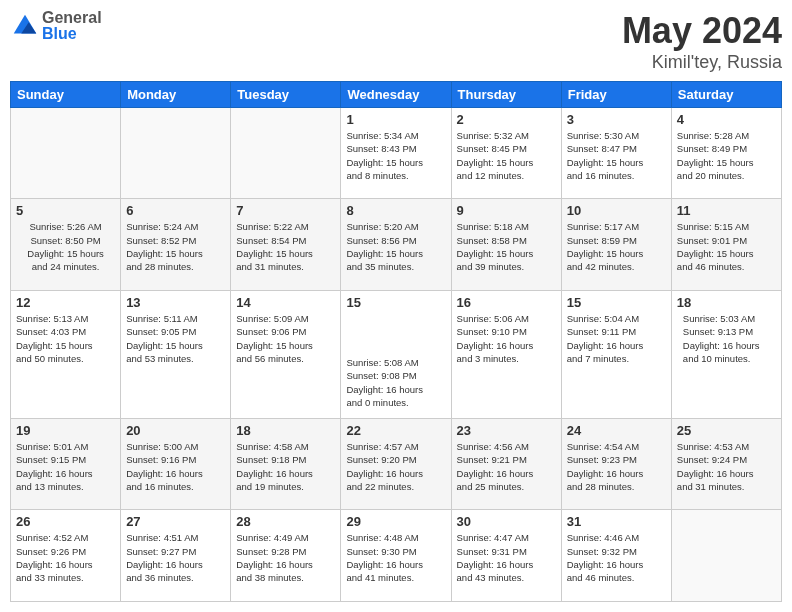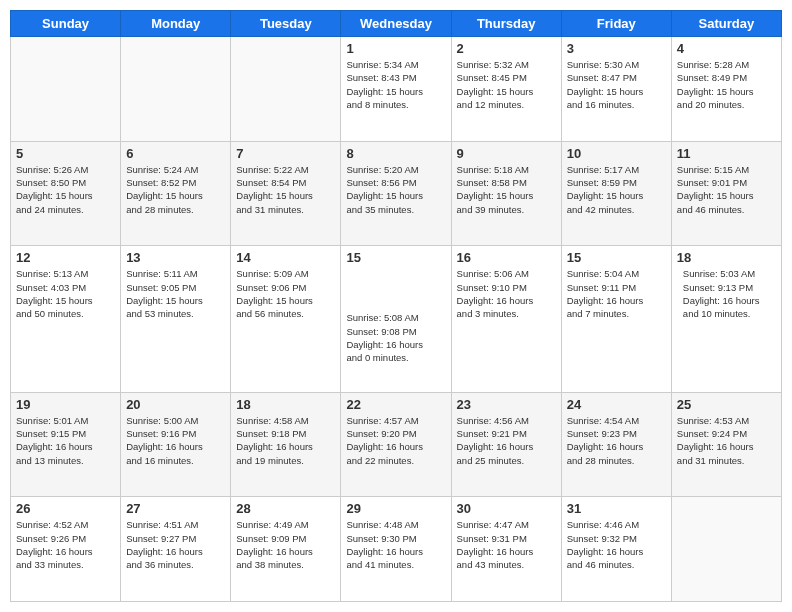--- a/index.html
+++ b/index.html
@@ -64,21 +64,21 @@
     .calendar {
       flex: 1;
       border: 1px solid #ccc;
       border-collapse: collapse;
       width: 100%;
       table-layout: fixed;
     }
     .calendar th {
       background-color: #1a73e8;
       color: white;
-      text-align: center;
+      text-align: left;
       padding: 5px 6px;
       font-size: 13px;
       border: 1px solid #1565c0;
     }
     .calendar td {
       border: 1px solid #ccc;
       vertical-align: top;
       padding: 4px 5px;
       font-size: 10px;
       color: #333;
@@ -99,20 +99,36 @@
       color: #333;
     }
     .row-shade {
       background-color: #f5f5f5;
     }
   </style>
 </head>
 <body>
 
 <div class="page">
+  <div class="header">
+    <div class="logo">
+      <svg class="logo-icon" viewBox="0 0 40 40" xmlns="http://www.w3.org/2000/svg">
+        <polygon points="5,30 20,5 35,30" fill="#1a73e8"></polygon>
+        <polygon points="15,30 25,15 35,30" fill="#0d47a1"></polygon>
+      </svg>
+      <div class="logo-wrapper">
+        <span class="logo-general">General</span>
+        <span class="logo-blue-text">Blue</span>
+      </div>
+    </div>
+    <div class="title-section">
+      <div class="main-title">May 2024</div>
+      <div class="subtitle">Kimil'tey, Russia</div>
+    </div>
+  </div>
 
   <table class="calendar">
     <thead>
       <tr>
         <th>Sunday</th>
         <th>Monday</th>
         <th>Tuesday</th>
         <th>Wednesday</th>
         <th>Thursday</th>
         <th>Friday</th>
@@ -149,21 +165,21 @@
             <div class="day-number">4</div>
             <div class="day-info" style="white-space: pre-line;">Sunrise: 5:28 AM
 Sunset: 8:49 PM
 Daylight: 15 hours
 and 20 minutes.</div>
           </td>
         </tr>
         <tr class="row-shade">
           <td>
             <div class="day-number">5</div>
-            <div class="day-info" style="white-space: pre-line;">Sunrise: 5:26 AM
+            <div class="day-info" style="white-space: pre-line; text-align: center;">Sunrise: 5:26 AM
 Sunset: 8:50 PM
 Daylight: 15 hours
 and 24 minutes.</div>
           </td>
           <td>
             <div class="day-number">6</div>
             <div class="day-info" style="white-space: pre-line;">Sunrise: 5:24 AM
 Sunset: 8:52 PM
 Daylight: 15 hours
 and 28 minutes.</div>
@@ -317,21 +333,21 @@
           <td>
             <div class="day-number">27</div>
             <div class="day-info" style="white-space: pre-line;">Sunrise: 4:51 AM
 Sunset: 9:27 PM
 Daylight: 16 hours
 and 36 minutes.</div>
           </td>
           <td>
             <div class="day-number">28</div>
             <div class="day-info" style="white-space: pre-line;">Sunrise: 4:49 AM
-Sunset: 9:09 PM
+Sunset: 9:28 PM
 Daylight: 16 hours
 and 38 minutes.</div>
           </td>
           <td>
             <div class="day-number">29</div>
             <div class="day-info" style="white-space: pre-line;">Sunrise: 4:48 AM
 Sunset: 9:30 PM
 Daylight: 16 hours
 and 41 minutes.</div>
           </td>

